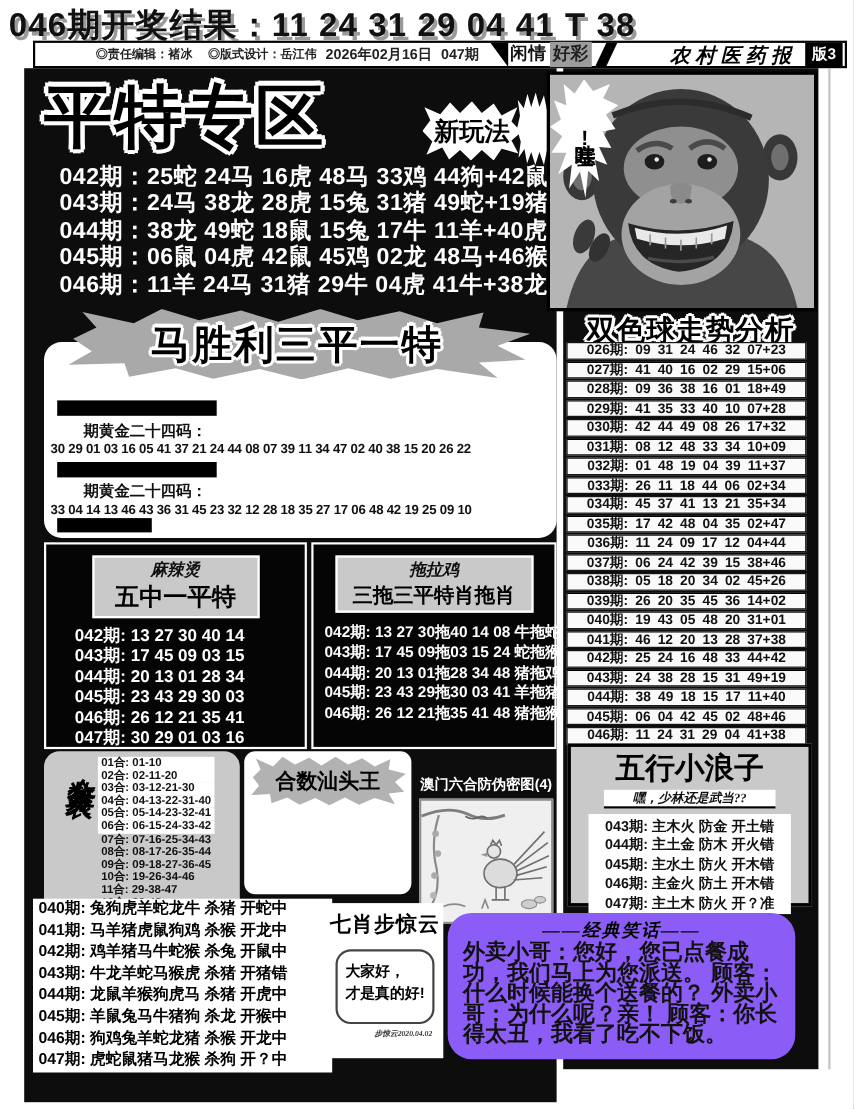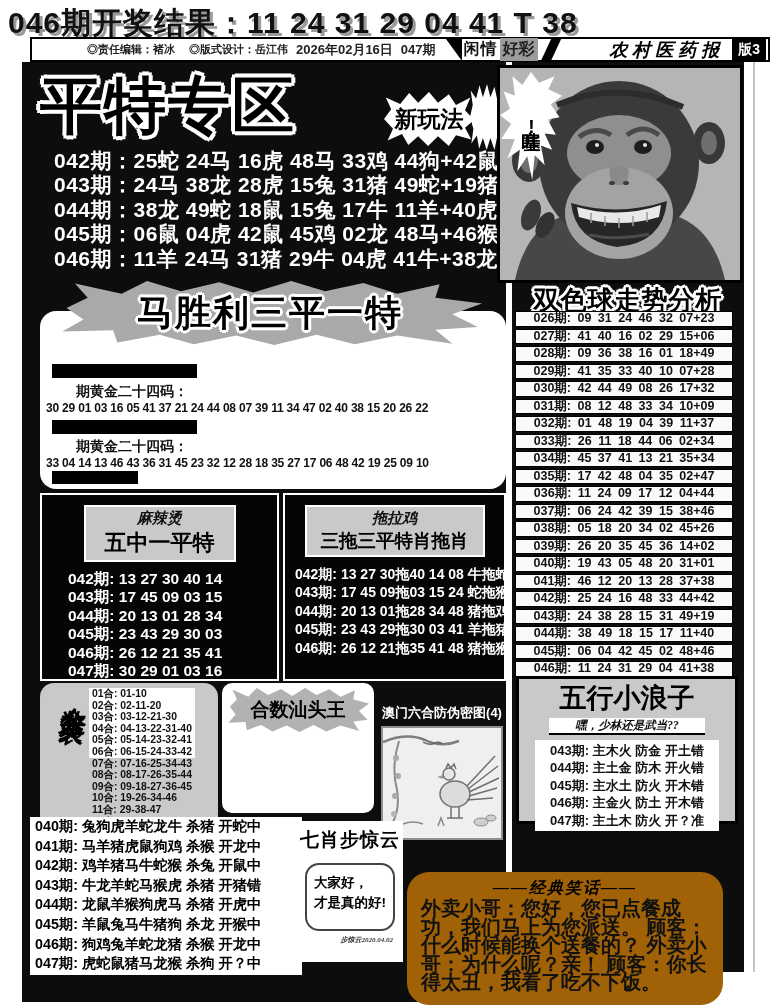--- a/index.html
+++ b/index.html
@@ -259,18 +259,18 @@
 
   <div class="abs" style="left:297px;top:821px;width:106px;height:141px;background:#fff;">
     <div style="font-size:19px;font-weight:900;color:#000;text-align:center;margin-top:6px;letter-spacing:1px;">七肖步惊云</div>
     <div style="margin:10px auto 0 auto;width:90px;height:68px;border:2.5px solid #444;border-radius:14px;box-sizing:border-box;padding:8px 0 0 7px;">
       <div style="font-size:13.5px;font-weight:bold;color:#000;line-height:20px;">大家好，</div>
       <div style="font-size:13.5px;font-weight:bold;color:#000;line-height:20px;">才是真的好!</div>
     </div>
     <div class="script" style="font-size:7px;color:#333;text-align:right;margin:4px 10px 0 0;">步惊云2020.04.02</div>
   </div>
 
-  <div class="abs" style="left:407px;top:872px;width:316px;height:133px;background:#a16207;border-radius:22px;box-sizing:border-box;padding:6px 14px 0 14px;">
+  <div class="abs" style="left:407px;top:830px;width:316px;height:133px;background:#8b5cf6;border-radius:22px;box-sizing:border-box;padding:6px 14px 0 14px;">
     <div class="script" style="text-align:center;font-size:16px;color:#000;letter-spacing:2px;">——经典笑话——</div>
     <div class="joke-text">外卖小哥：您好，您已点餐成功，我们马上为您派送。 顾客：什么时候能换个送餐的？ 外卖小哥：为什么呢？亲！ 顾客：你长得太丑，我看了吃不下饭。</div>
   </div>
 
 </div>
 
 </body></html>

